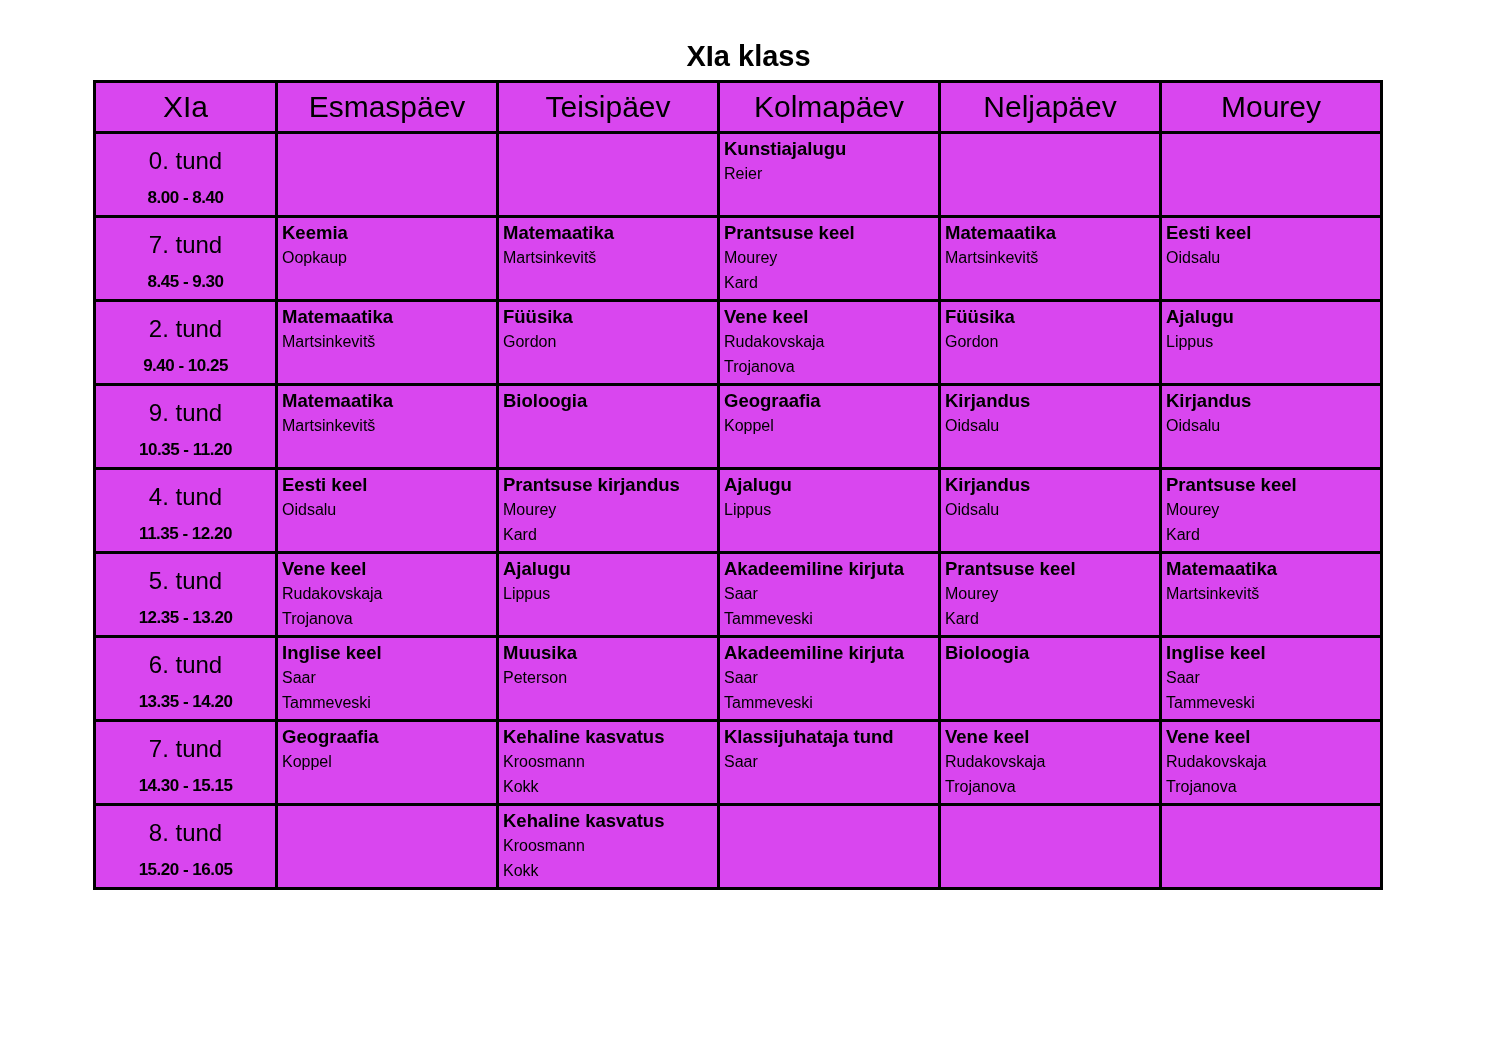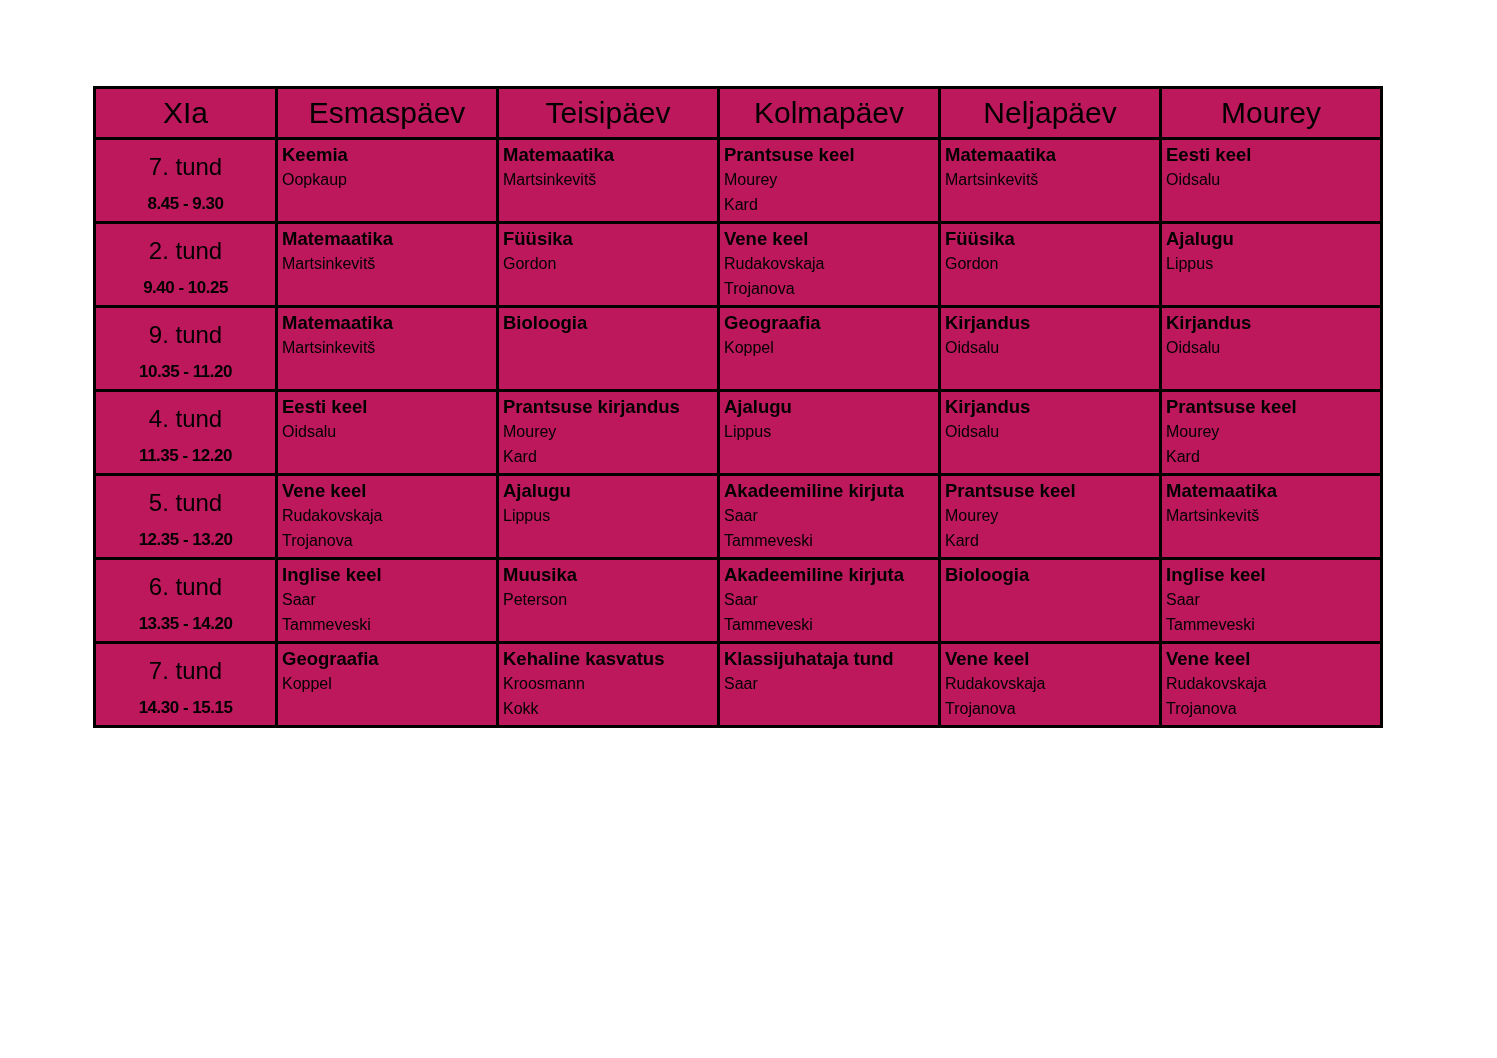--- a/index.html
+++ b/index.html
@@ -24,25 +24,25 @@
     left: 0;
     width: 1497px;
     text-align: center;
     font-size: 29px;
     font-weight: 600;
     letter-spacing: 0px;
   }
   table.timetable {
     position: absolute;
     left: 93px;
-    top: 86px;
+    top: 80px;
     width: 1287px;
     border-collapse: collapse;
     table-layout: fixed;
-    background: #be185d;
+    background: #d946ef;
   }
   table.timetable col.c-time { width: 182px; }
   table.timetable col.c-day  { width: 221px; }
   table.timetable th,
   table.timetable td {
     border: 3px solid #000000;
     box-sizing: border-box;
     overflow: hidden;
   }
   table.timetable thead th {
@@ -86,20 +86,21 @@
     font-weight: 400;
     line-height: 25px;
     white-space: nowrap;
   }
 </style>
 </head>
 <body>
 
 <div class="page">
 
+  <div class="page-title">XIa klass</div>
 
   <table class="timetable">
     <colgroup>
       <col class="c-time">
       <col class="c-day">
       <col class="c-day">
       <col class="c-day">
       <col class="c-day">
       <col class="c-day">
     </colgroup>
@@ -108,20 +109,34 @@
         <th>XIa</th>
         <th>Esmaspäev</th>
         <th>Teisipäev</th>
         <th>Kolmapäev</th>
         <th>Neljapäev</th>
         <th>Mourey</th>
       </tr>
     </thead>
     <tbody id="timetable-body">
 
+    <tr>
+          <td class="time-col">
+            <div class="period-name">0. tund</div>
+            <div class="period-time">8.00 - 8.40</div>
+          </td>
+          <td></td>
+          <td></td>
+          <td>
+            <div class="subject">Kunstiajalugu</div>
+            <div class="teacher">Reier</div>
+          </td>
+          <td></td>
+          <td></td>
+        </tr>
         <tr>
           <td class="time-col">
             <div class="period-name">7. tund</div>
             <div class="period-time">8.45 - 9.30</div>
           </td>
           <td>
             <div class="subject">Keemia</div>
             <div class="teacher">Oopkaup</div>
           </td>
           <td>
@@ -301,16 +316,31 @@
             <div class="subject">Vene keel</div>
             <div class="teacher">Rudakovskaja</div>
             <div class="teacher">Trojanova</div>
           </td>
           <td>
             <div class="subject">Vene keel</div>
             <div class="teacher">Rudakovskaja</div>
             <div class="teacher">Trojanova</div>
           </td>
         </tr>
+        <tr>
+          <td class="time-col">
+            <div class="period-name">8. tund</div>
+            <div class="period-time">15.20 - 16.05</div>
+          </td>
+          <td></td>
+          <td>
+            <div class="subject">Kehaline kasvatus</div>
+            <div class="teacher">Kroosmann</div>
+            <div class="teacher">Kokk</div>
+          </td>
+          <td></td>
+          <td></td>
+          <td></td>
+        </tr>
       </tbody>
   </table>
 
 </div>
 
 </body></html>

